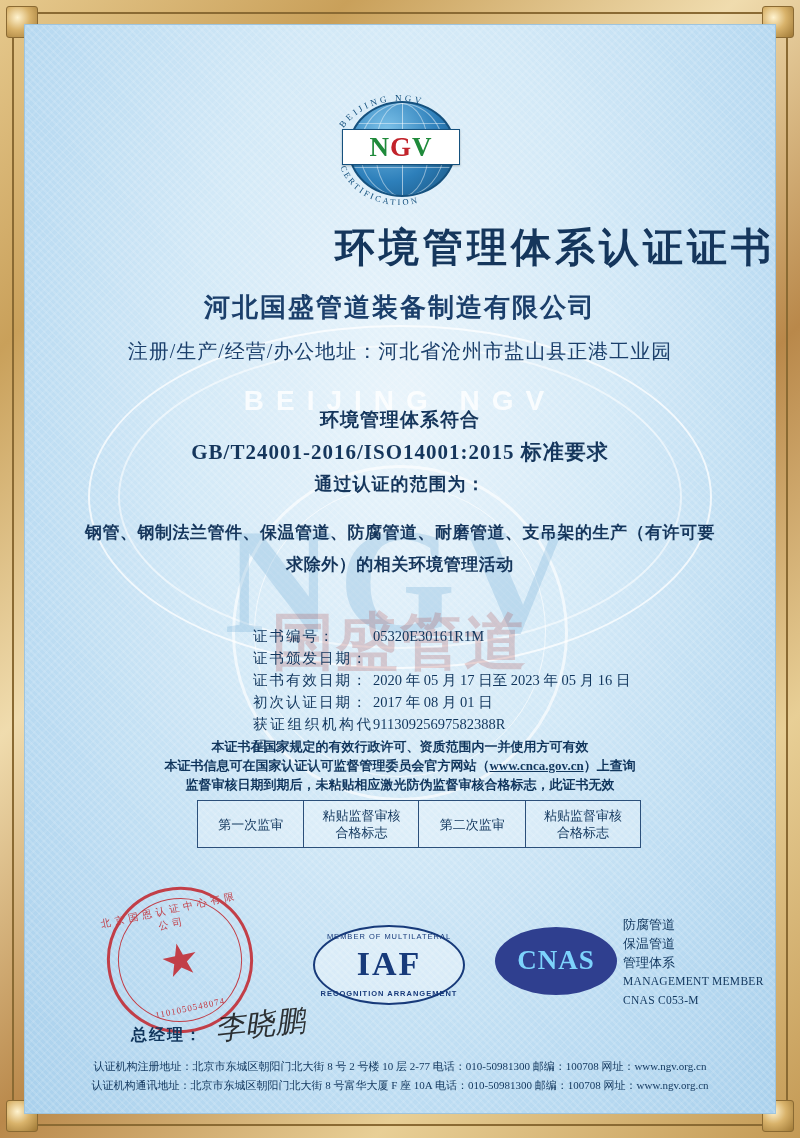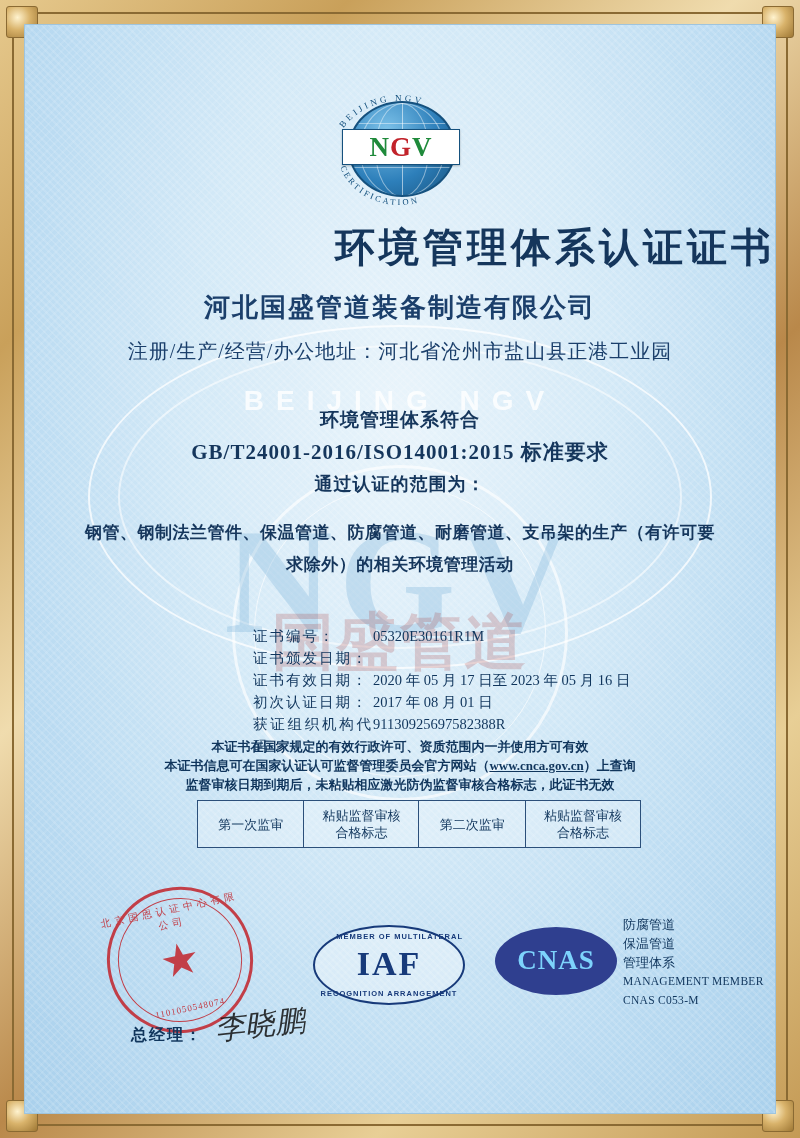--- a/index.html
+++ b/index.html
@@ -213,22 +213,22 @@
     position:absolute;left:288px;top:900px;width:148px;height:76px;
     border:2px solid #173a7a;border-radius:50%/50%;
     background:rgba(255,255,255,.35);
   }
   .iaf-main{
     position:absolute;left:0;right:0;top:20px;text-align:center;
     font-family:"Liberation Serif", serif;font-weight:bold;
     font-size:34px;color:#173a7a;letter-spacing:2px;line-height:34px;
   }
   .iaf-top{
-    position:absolute;left:0;right:0;top:5px;text-align:right;
-    font-size:7.5px;color:#173a7a;letter-spacing:1px;font-weight:bold;
+    position:absolute;left:0;right:0;top:5px;text-align:center;
+    font-size:7.5px;color:#173a7a;letter-spacing:1px;font-weight:normal;
   }
   .iaf-bot{
     position:absolute;left:0;right:0;bottom:5px;text-align:center;
     font-size:7.5px;color:#173a7a;letter-spacing:1px;font-weight:bold;
   }
 
   
   .cnas-badge{
     position:absolute;left:470px;top:902px;width:122px;height:68px;
     background:#2f3f8f;border-radius:50%/50%;
@@ -381,15 +381,19 @@
       <div>防腐管道</div>
       <div>保温管道</div>
       <div>管理体系</div>
       <div class="en">MANAGEMENT MEMBER</div>
       <div class="en">CNAS C053-M</div>
     </div>
 
     <div class="mgr">总经理：</div>
     <div class="sign">李晓鹏</div>
 
+    <div class="footer">
+      <div class="line">认证机构注册地址：北京市东城区朝阳门北大街 8 号 2 号楼 10 层 2-77 电话：010-50981300  邮编：100708 网址：www.ngv.org.cn</div>
+      <div class="line">认证机构通讯地址：北京市东城区朝阳门北大街 8 号富华大厦 F 座 10A 电话：010-50981300  邮编：100708 网址：www.ngv.org.cn</div>
+    </div>
 
   </div>
 </div>
 
 </body></html>

